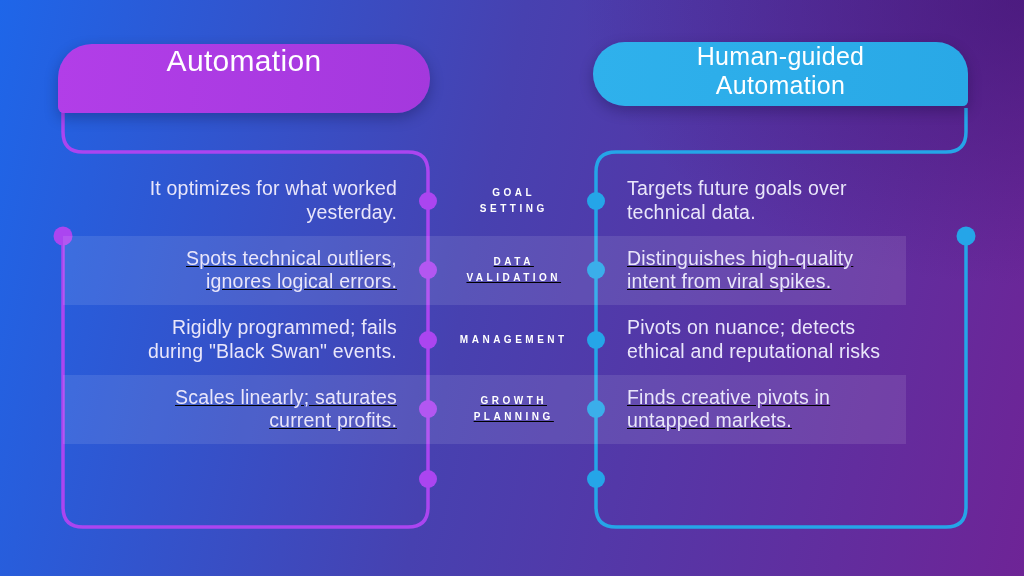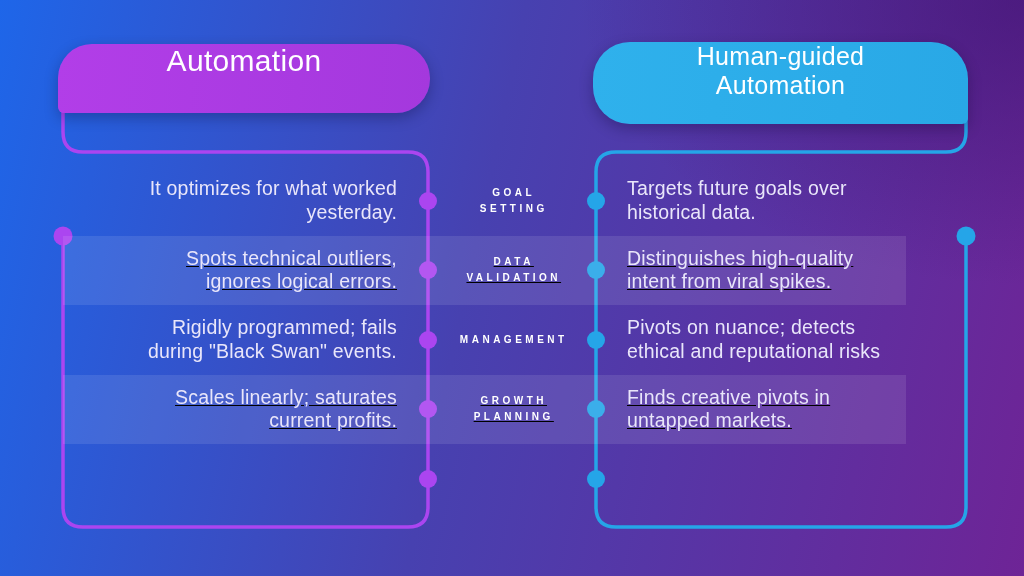--- a/index.html
+++ b/index.html
@@ -37,21 +37,21 @@
     letter-spacing: 0.3px;
     box-shadow: 0 5px 14px rgba(10, 5, 40, 0.28);
   }
   .pill-left {
     left: 58px; top: 44px; width: 372px; height: 69px;
     border-radius: 34px 34px 34px 6px;
     background: linear-gradient(95deg, var(--pill_purple, #b23ee8), #a438dd);
     font-size: 30px;
   }
   .pill-right {
-    left: 593px; top: 42px; width: 375px; height: 82px;
+    left: 593px; top: 42px; width: 375px; height: 64px;
     border-radius: 37px 37px 6px 37px;
     background: linear-gradient(95deg, #2fb1ec, var(--pill_cyan, #29a8e6));
     font-size: 25px;
     line-height: 1.16;
   }
 
   
   .rows {
     position: absolute;
     left: 63px; top: 166px;
@@ -120,21 +120,21 @@
       <div class="cell cell-left">
         <span>It optimizes for what worked</span>
         <span>yesterday.</span>
       </div>
       <div class="cell cell-mid">
         <span>GOAL</span>
         <span>SETTING</span>
       </div>
       <div class="cell cell-right">
         <span>Targets future goals over</span>
-        <span>historical data.</span>
+        <span>technical data.</span>
       </div>
     </div>
 
     <div class="row banded">
       <div class="cell cell-left">
         <span>Spots technical outliers,</span>
         <span>ignores logical errors.</span>
       </div>
       <div class="cell cell-mid">
         <span>DATA</span>

